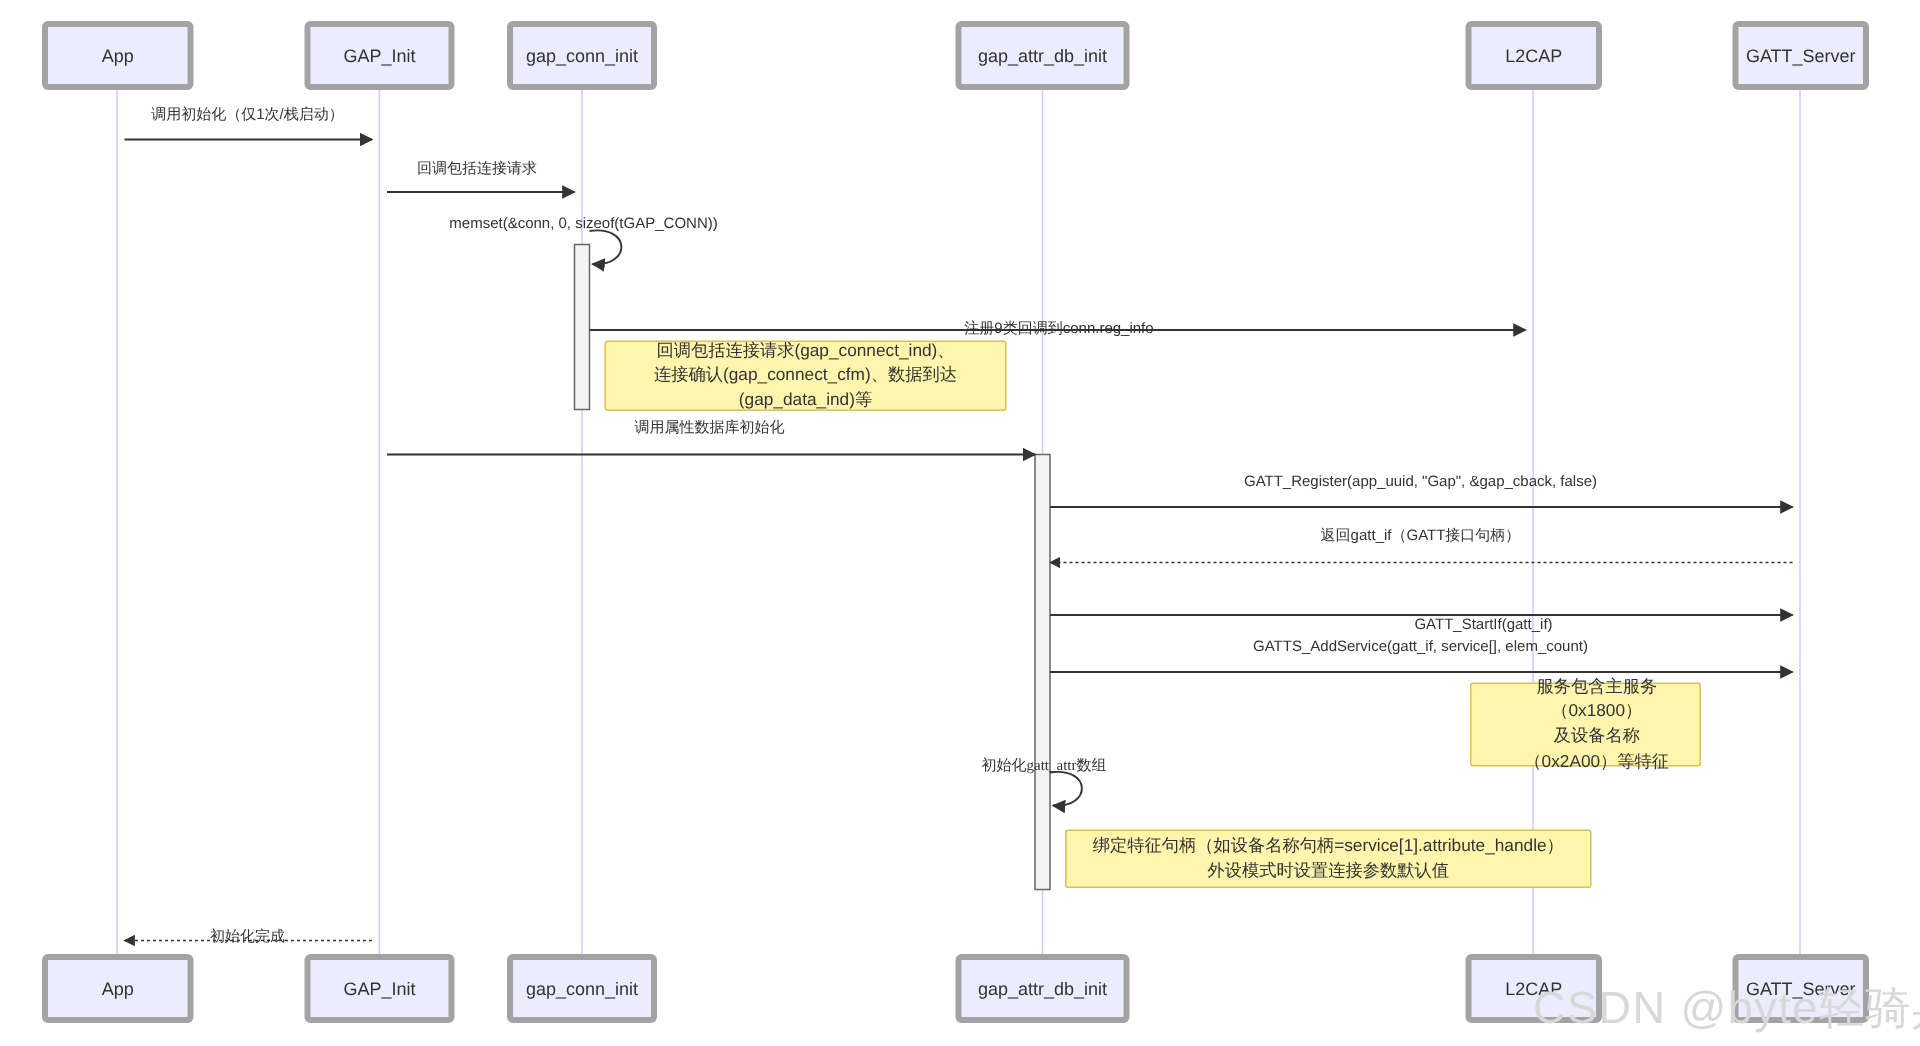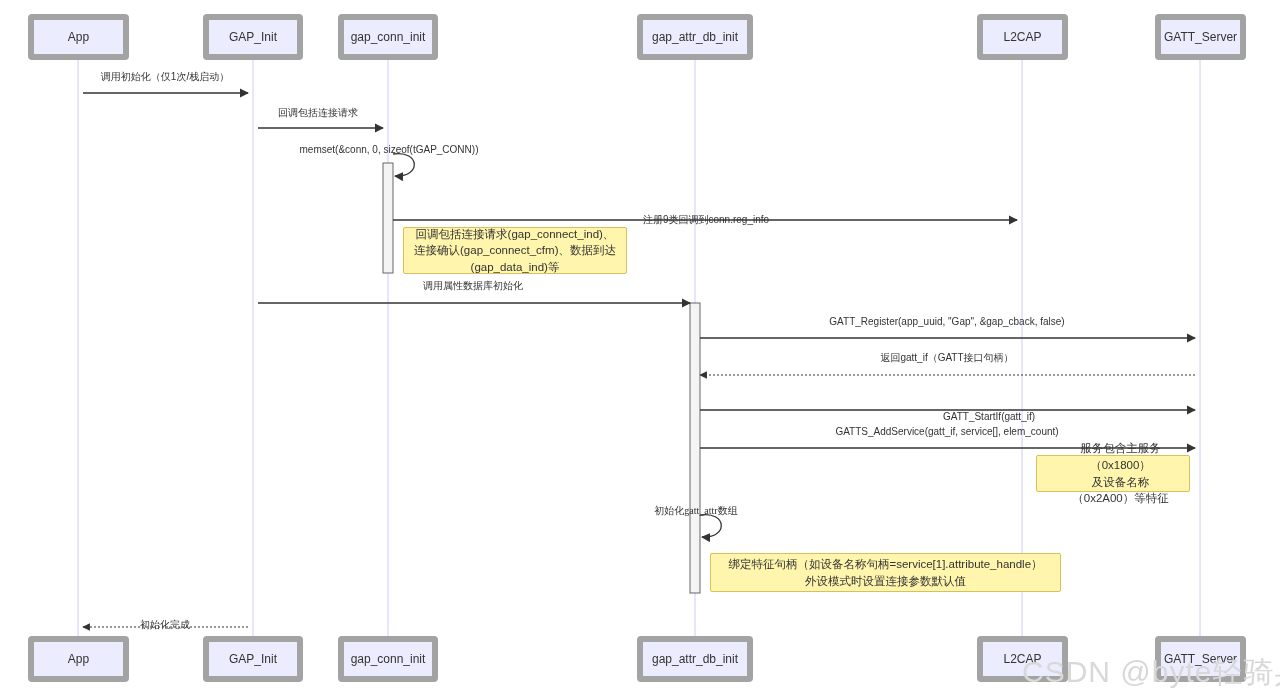--- a/index.html
+++ b/index.html
@@ -23,21 +23,21 @@
     position: absolute;
     left: 0;
     top: 0;
     width: 1280px;
     height: 697px;
   }
   .participant-box {
     position: absolute;
     box-sizing: border-box;
     background: #ECECFF;
-    border: 6px solid #a3a3a3;
+    border: 4px solid #a3a3a3;
     border-radius: 4px;
     display: flex;
     align-items: center;
     justify-content: center;
   }
   .participant-label {
     font-size: 12px;
     color: #333333;
     line-height: 1.2;
     text-align: center;
@@ -164,25 +164,25 @@
       <div class="msg-label" style="left: 706px; top: 215px;">注册9类回调到conn.reg_info</div>
       <div class="msg-label" style="left: 473px; top: 281px;">调用属性数据库初始化</div>
       <div class="msg-label" style="left: 947px; top: 317px;">GATT_Register(app_uuid, "Gap", &amp;gap_cback, false)</div>
       <div class="msg-label" style="left: 947px; top: 353px;">返回gatt_if（GATT接口句柄）</div>
       <div class="msg-label" style="left: 989px; top: 390px; margin-top: 22px;">GATT_StartIf(gatt_if)</div>
       <div class="msg-label" style="left: 947px; top: 427px;">GATTS_AddService(gatt_if, service[], elem_count)</div>
       <div class="msg-label" style="left: 696px; top: 506px; font-family: Liberation Serif, serif;">初始化gatt_attr数组</div>
       <div class="msg-label" style="left: 165px; top: 620px;">初始化完成</div>
     </div>
   <div id="notes-layer">
-      <div class="note-box" style="left: 403px; top: 227px; width: 224px; height: 47px;">
+      <div class="note-box" style="left: 403px; top: 227px; width: 268px; height: 47px;">
         <div class="note-text">回调包括连接请求(gap_connect_ind)、
 连接确认(gap_connect_cfm)、数据到达(gap_data_ind)等</div>
       </div>
-      <div class="note-box" style="left: 1036px; top: 455px; width: 154px; height: 37px; padding-left: 25px;">
+      <div class="note-box" style="left: 980px; top: 455px; width: 154px; height: 56px; padding-left: 25px;">
         <div class="note-text">服务包含主服务（0x1800）
 及设备名称（0x2A00）等特征</div>
       </div>
       <div class="note-box" style="left: 710px; top: 553px; width: 351px; height: 39px;">
         <div class="note-text">绑定特征句柄（如设备名称句柄=service[1].attribute_handle）
 外设模式时设置连接参数默认值</div>
       </div>
     </div>
 
   <div class="watermark" id="watermark" style="left: 1022px; top: 652px;">CSDN @byte轻骑兵</div>

